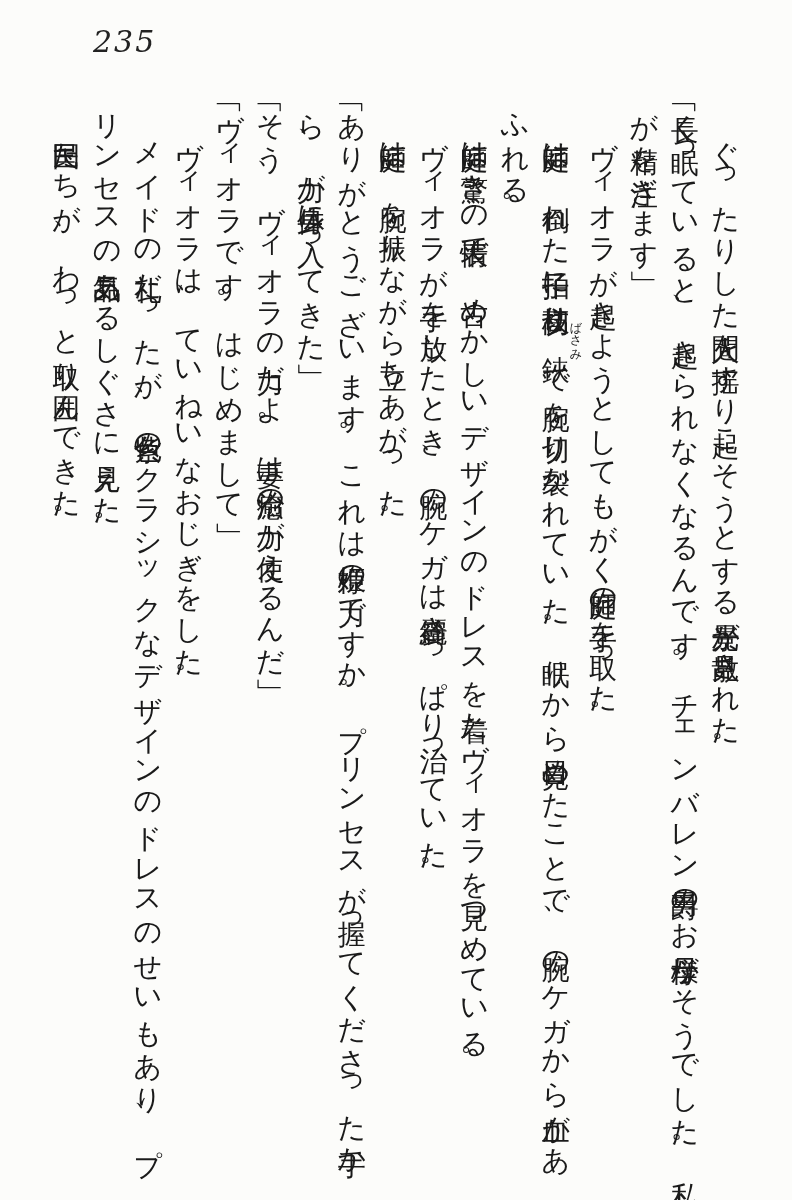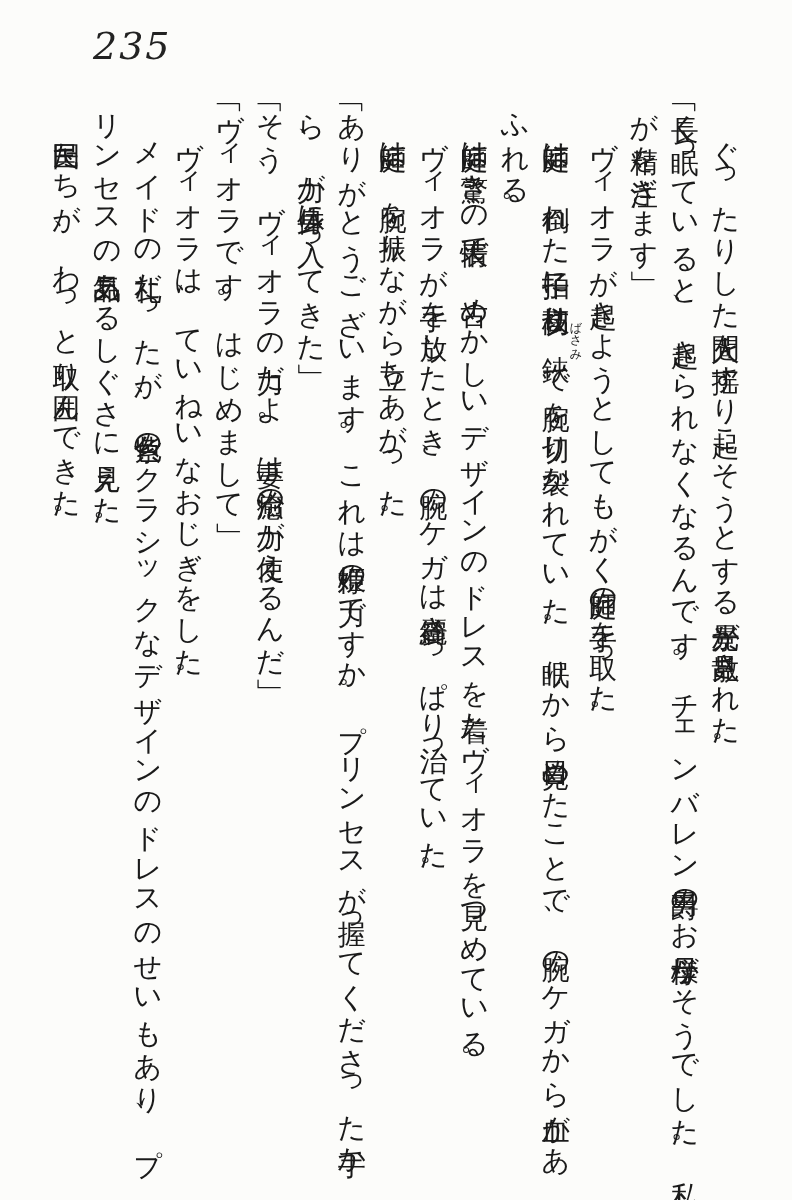--- a/index.html
+++ b/index.html
@@ -12,21 +12,21 @@
     position: relative;
     overflow: hidden;
     background: #fcfcfa;
     color: #1a1a1a;
     font-family: "DejaVu Serif", serif;
   }
   .page-number {
     position: absolute;
     left: 93px;
     top: 24px;
-    font-size: 38px;
+    font-size: 30px;
     font-style: italic;
     letter-spacing: 2px;
     color: #222;
   }
   .text-area {
     position: absolute;
     top: 94px;
     right: 47px;
     width: 695px;
     height: 1066px;

